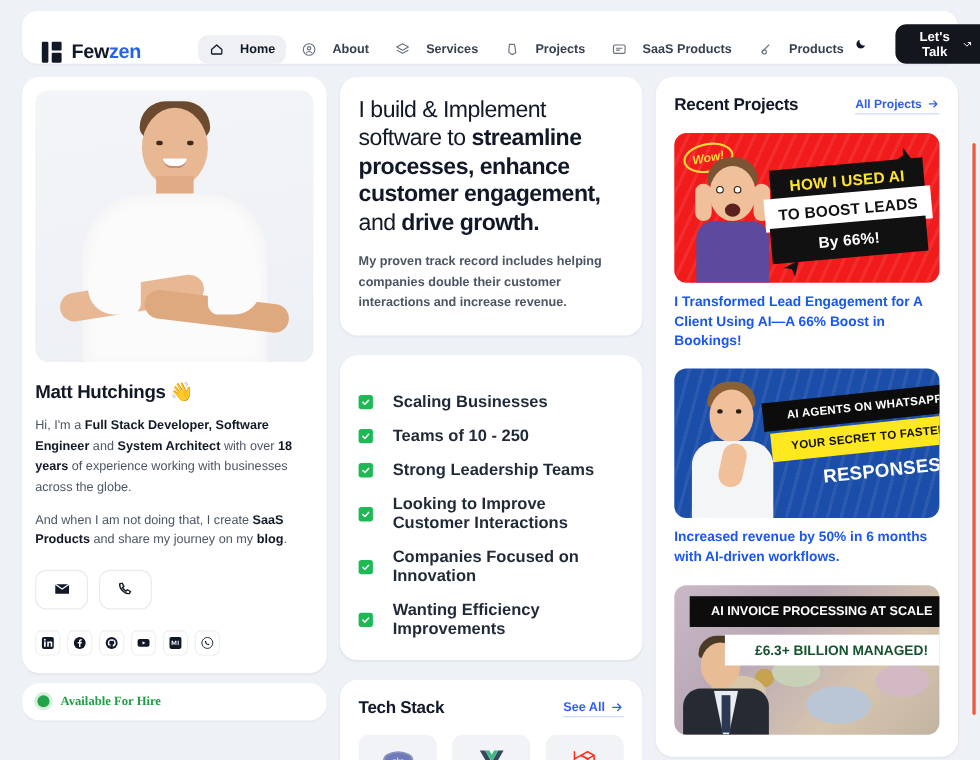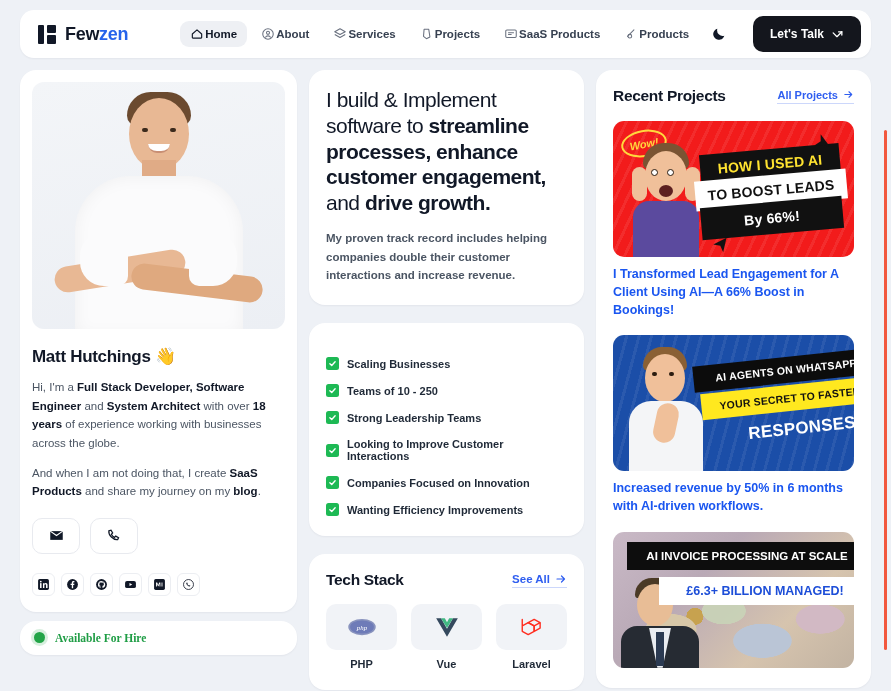--- a/index.html
+++ b/index.html
@@ -10,36 +10,36 @@
     overflow: hidden;
   }
   body { position: relative; }
 
   
   .navbar {
     position: absolute; left: 20px; top: 10px;
     width: 851px; height: 48px;
     background: #ffffff;
     border-radius: 14px;
-    display: flex; align-items: center;
+    display: flex; align-items: flex-end;
     padding: 0 8px 0 18px;
     box-shadow: 0 1px 2px rgba(16,24,40,.05);
   }
   .logo { display: flex; align-items: center; gap: 8px; }
   .logo-mark { width: 19px; height: 19px; position: relative; flex: none; }
   .logo-mark i { position: absolute; background: #111827; border-radius: 1px; display:block;}
   .logo-mark i:nth-child(1){ left:0; top:0; width:6px; height:19px; }
   .logo-mark i:nth-child(2){ left:9px; top:0; width:9px; height:8px; }
   .logo-mark i:nth-child(3){ left:9px; top:10px; width:9px; height:9px; }
   .logo-text { font-size: 18px; font-weight: 700; color: #111827; letter-spacing: -.3px; }
   .logo-text .accent { color: #2563eb; }
 
   .navlinks { display: flex; align-items: center; gap: 4px; margin-left: 52px; }
   .navitem {
-    display: flex; align-items: center; gap: 1px;
+    display: flex; align-items: center; gap: 14px;
     padding: 6px 10px; border-radius: 9px;
     font-size: 11.5px; font-weight: 600; color: #374151;
     cursor: pointer; white-space: nowrap;
   }
   .navitem.active { background: #eef0f4; color: #111827; }
   .navitem svg { width: 14px; height: 14px; flex: none; }
 
   .nav-right { margin-left: auto; display: flex; align-items: center; gap: 26px; padding-right: 2px;}
   .moon { width: 16px; height: 16px; cursor: pointer; }
   .talk-btn {
@@ -128,21 +128,21 @@
 
   
   .hero { padding: 17px 17px 20px; }
   .hero h1 { font-size: 21px; line-height: 1.23; color:#111827; font-weight:400; letter-spacing:-.5px; }
   .hero h1 b { font-weight: 800; }
   .hero p { margin-top: 13px; font-size: 11.5px; line-height:1.62; color:#4b5563; font-weight:600;}
 
   .love { margin-top: 18px; padding: 17px 17px 20px; }
   .sec-title { font-size: 15.5px; font-weight: 800; color:#111827; letter-spacing:-.3px; }
   .love ul { list-style:none; margin-top: 17px; }
-  .love li { display:flex; align-items:center; gap:8px; margin-bottom:14px; font-size:11px;
+  .love li { display:flex; align-items:center; gap:18px; margin-bottom:14px; font-size:15px;
     color:#1f2937; font-weight:600; }
   .love li:last-child { margin-bottom:0; }
   .chk { width:13px; height:13px; border-radius:2.5px; background:#1db954; flex:none;
     display:flex; align-items:center; justify-content:center; }
   .chk svg { width:9px; height:9px; }
 
   .tech { margin-top: 18px; padding: 17px 17px 20px; }
   .tech-head { display:flex; align-items:center; justify-content:space-between; }
   .seeall { font-size:11.5px; font-weight:700; color:#2f5ef0; cursor:pointer;
     display:flex; align-items:center; gap:5px; border-bottom:1.5px solid #ccd7fb; padding-bottom:2px;}
@@ -227,21 +227,21 @@
       radial-gradient(ellipse 48px 28px at 62% 80%, #b9c6d8 0 60%, transparent 62%),
       radial-gradient(ellipse 40px 24px at 86% 64%, #d2b9c6 0 60%, transparent 62%),
       radial-gradient(ellipse 36px 22px at 46% 58%, #c9d2b8 0 60%, transparent 62%),
       radial-gradient(circle 12px at 34% 62%, #c8a24a 0 70%, transparent 72%),
       radial-gradient(circle 11px at 16% 84%, #c8a24a 0 70%, transparent 72%);
     opacity:.95; }
   .t3 .bar { position:absolute; left:14px; top:10px; width:240px; height:28px;
     background:#0d0d0d; color:#fff; font-size:11.5px; font-weight:800;
     display:flex; align-items:center; justify-content:center; }
   .t3 .bar2 { position:absolute; left:46px; top:45px; width:212px; height:28px;
-    background:#fff; color:#1d4ed8; font-size:12.5px; font-weight:800;
+    background:#fff; color:#14532d; font-size:12.5px; font-weight:800;
     display:flex; align-items:center; justify-content:center; }
   .t3 .man { position:absolute; left:8px; top:46px; width:78px; height:90px; }
   .t3 .m-hair{ position:absolute; left:14px; top:0; width:40px; height:20px;
     border-radius:20px 20px 4px 4px; background:#4b3career; background:#4b3a26; }
   .t3 .m-head{ position:absolute; left:16px; top:6px; width:36px; height:42px;
     border-radius:18px/21px; background:#e8bd96; }
   .t3 .m-suit{ position:absolute; left:0; top:48px; width:78px; height:42px;
     border-radius:16px 16px 0 0; background:#262b33; }
   .t3 .m-shirt{ position:absolute; left:28px; top:50px; width:22px; height:40px; background:#e9ecf1;
     clip-path: polygon(0 0,100% 0,62% 100%,38% 100%); }

